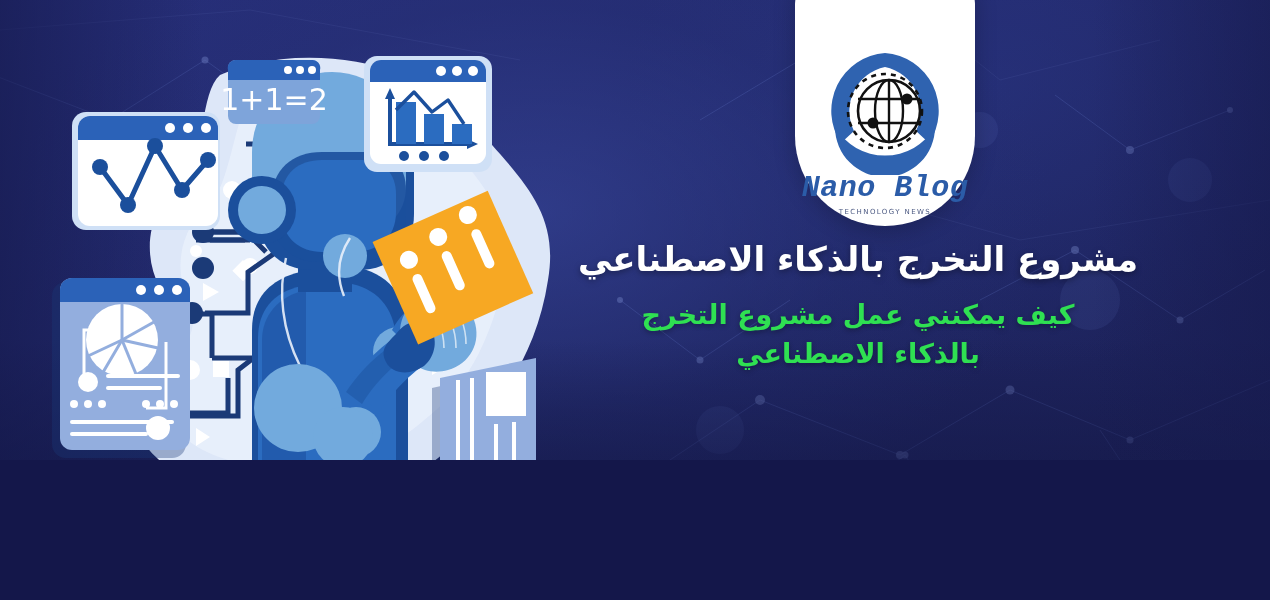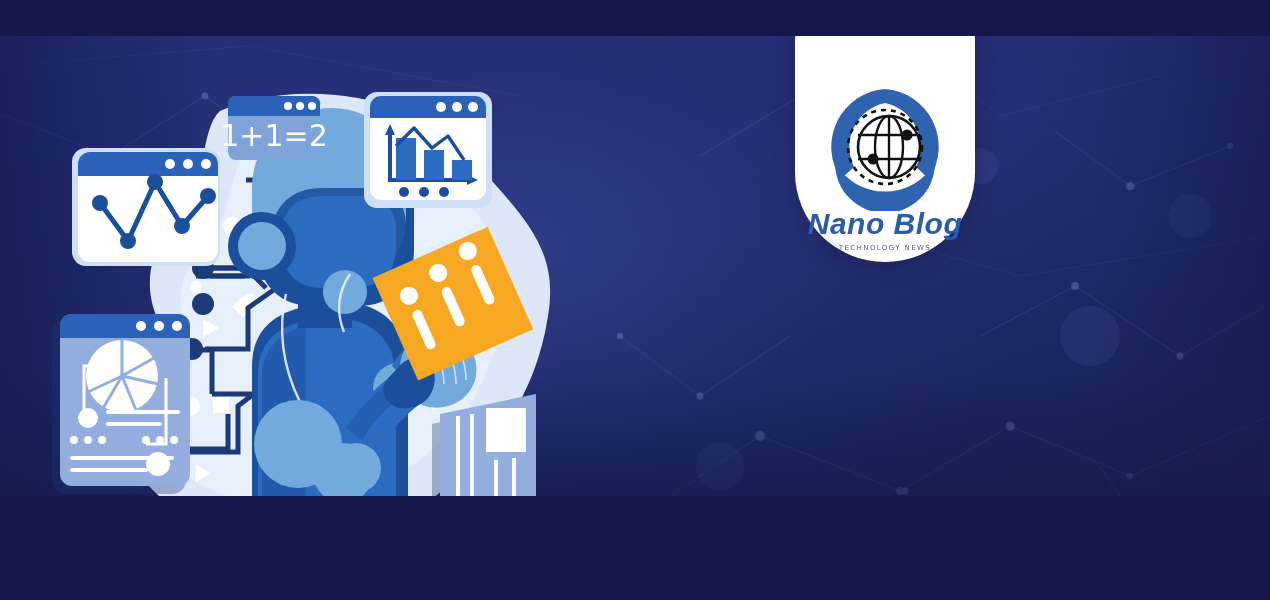--- a/index.html
+++ b/index.html
@@ -4,21 +4,20 @@
 <title>Nano Blog Banner</title>
 <style>
   html,body{margin:0;padding:0;background:#14174a;}
   *{box-sizing:border-box;}
   #banner{
     position:relative;
     width:1270px;height:460px;
     overflow:hidden;
     font-family:"DejaVu Sans","Liberation Sans",sans-serif;
     background:#0f766e;
-    margin-top:36px;
   }
   .layer{position:absolute;inset:0;}
   .bg-grad{
     background:
       radial-gradient(ellipse 720px 460px at 42% 46%, rgba(58,74,160,.55) 0%, rgba(40,52,124,.28) 45%, rgba(35,42,110,0) 72%),
       radial-gradient(ellipse 520px 420px at 78% 18%, rgba(44,58,140,.40) 0%, rgba(35,42,110,0) 70%),
       linear-gradient(160deg,#272f7a 0%,#232a6e 38%,#1e245f 72%,#1c2157 100%);
   }
   .bg-net{opacity:.55;}
   .bg-vignette{
@@ -31,21 +30,21 @@
   
   #logo-card{
     position:absolute;left:795px;top:-34px;width:180px;height:260px;
     background:#ffffff;border-radius:40px 40px 92px 92px;
     box-shadow:0 4px 22px rgba(0,0,0,.22);
     display:flex;flex-direction:column;align-items:center;justify-content:flex-end;
     padding-bottom:10px;
   }
   #logo-mark{width:128px;height:128px;margin-bottom:2px;}
   .logo-word{
-    font-family:Liberation Sans, sans-serif;
+    font-family:Liberation Mono, monospace;
     font-style:italic;font-weight:bold;
     font-size:30px;color:#2b5ca8;letter-spacing:.5px;line-height:1;
     margin-top:-4px;
   }
   .logo-sub{
     font-size:7px;letter-spacing:1.4px;color:#2b3b6b;font-weight:normal;
     margin-top:5px;opacity:.85;
   }
 
   
@@ -412,14 +411,21 @@
       <line x1="37" y1="52" x2="99" y2="52" stroke="#111111" stroke-width="2.4"></line>
       <line x1="37" y1="76" x2="99" y2="76" stroke="#111111" stroke-width="2.4"></line>
       <line x1="68" y1="33" x2="68" y2="95" stroke="#111111" stroke-width="2.4"></line>
       <circle cx="86" cy="52" r="5.5" fill="#111111"></circle>
       <circle cx="52" cy="76" r="5.5" fill="#111111"></circle>
     </svg>
     <div class="logo-word">Nano Blog</div>
     <div class="logo-sub">TECHNOLOGY NEWS</div>
   </div>
 
+  <div id="headline-block">
+    <h1 id="title">مشروع التخرج بالذكاء الاصطناعي</h1>
+    <p id="subtitle">
+      <span>كيف يمكنني عمل مشروع التخرج</span><br>
+      <span>بالذكاء الاصطناعي</span>
+    </p>
+  </div>
 
 </div>
 
 </body></html>

